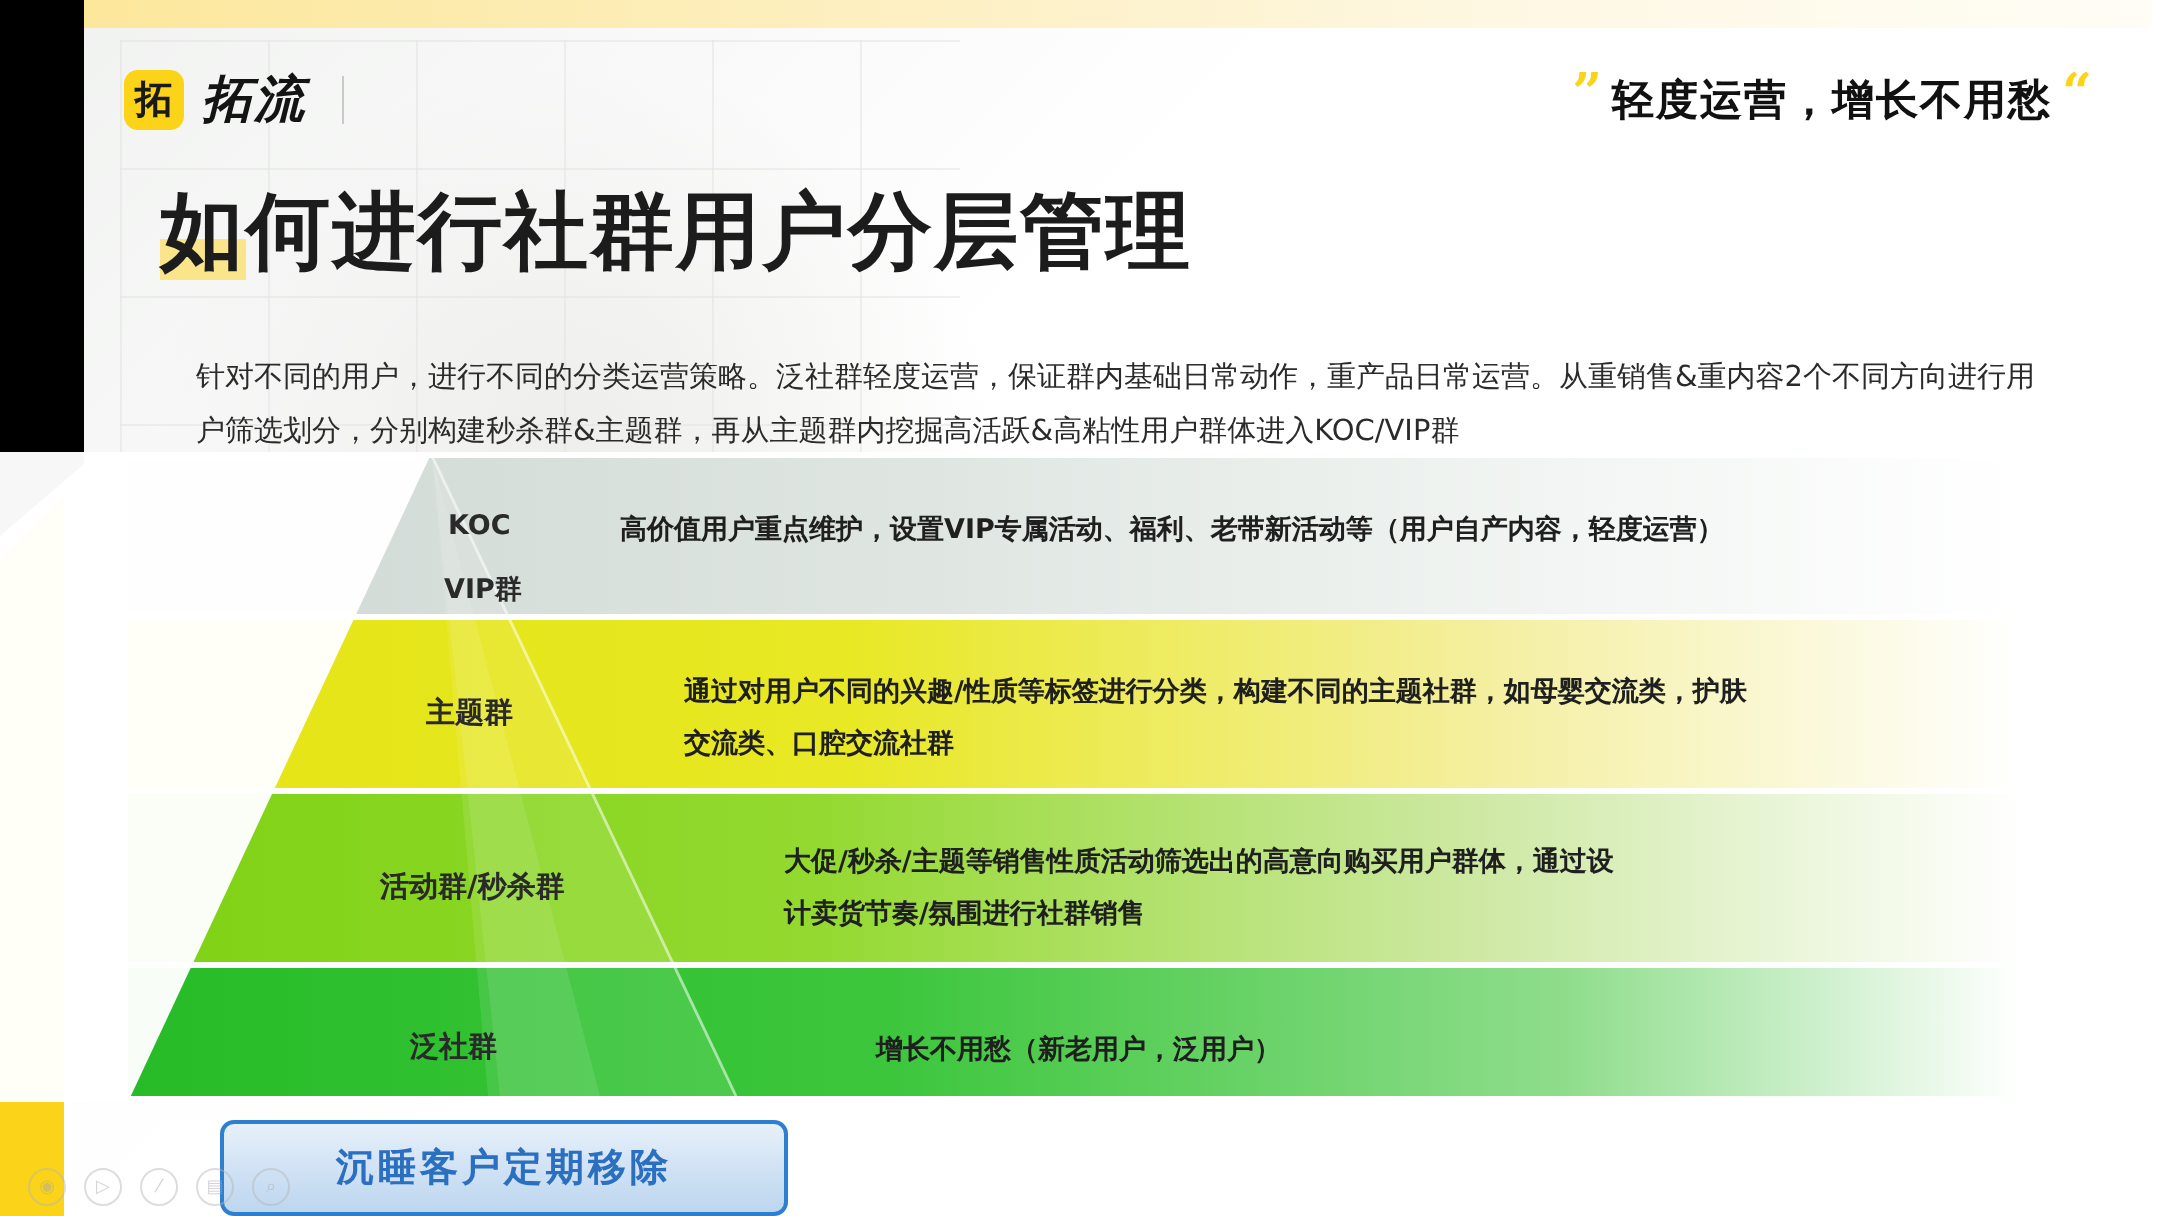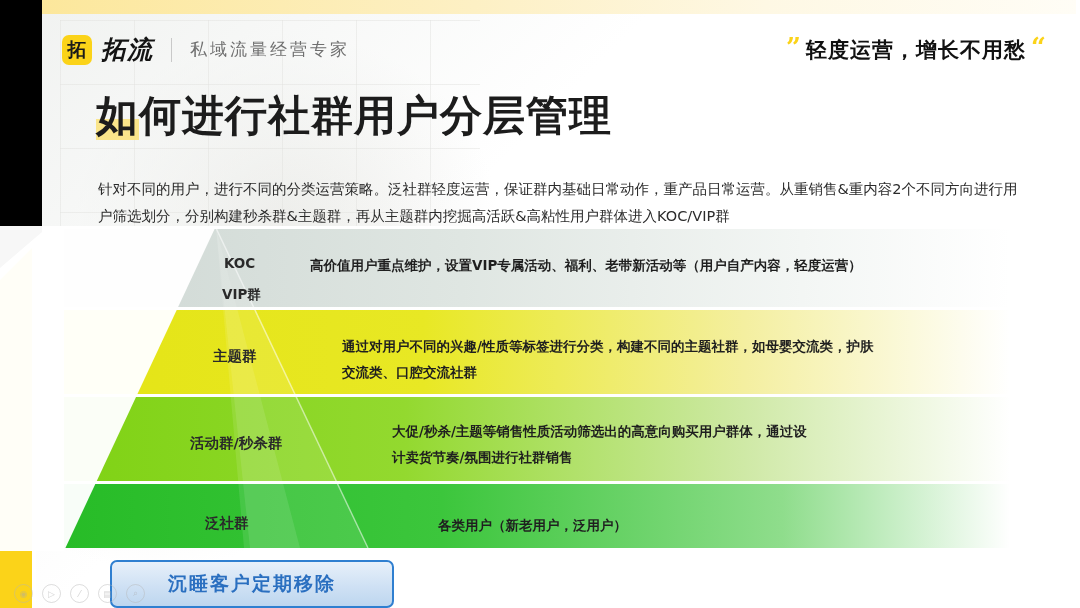--- a/index.html
+++ b/index.html
@@ -87,21 +87,21 @@
   }
   .q-mark {
     color:#FBD319; font-size:26px; font-weight:bold; line-height:.85;
     font-family:"DejaVu Serif",serif;
   }
   .q-left { margin-right:5px; }
   .q-right { margin-left:5px; }
 
   
   .title {
-    position:absolute; left:96px; top:88px;
+    position:absolute; left:80px; top:88px;
     font-size:42px; color:#1c1c1c; letter-spacing:1px;
     font-family:"DejaVu Sans",sans-serif;
   }
   .title .hl {
     background:linear-gradient(to top, rgba(251,226,120,.85) 42%, rgba(251,226,120,0) 42%);
   }
   .subtitle {
     position:absolute; left:98px; top:152px; width:925px;
     font-size:14.5px; line-height:27px; color:#2b2b2b;
     font-family:"DejaVu Sans",sans-serif;
@@ -156,21 +156,20 @@
   <div class="ghost-mark">拓流</div>
 
   <div class="top-strip"></div>
   <div class="bar-black"></div>
   <div class="bar-yellow"></div>
 
   <div class="header">
     <div class="logo-badge">拓</div>
     <div class="logo-word">拓流</div>
     <div class="logo-sep"></div>
-    <div class="logo-tag">私域流量经营专家</div>
   </div>
 
   <div class="slogan">
     <span class="q-mark q-left">”</span>
     <span class="slogan-text">轻度运营，增长不用愁</span>
     <span class="q-mark q-right">“</span>
   </div>
 
   <h1 class="title">
     <span class="hl">如</span><span>何进行社群用户分层管理</span>
@@ -242,21 +241,21 @@
   </div>
 
   <div>
     <div class="tier-label" style="left:190px; top:434px; font-size:14.5px;">活动群/秒杀群</div>
     <div class="tier-desc" style="left:392px; top:418px; width:620px;">大促/秒杀/主题等销售性质活动筛选出的高意向购买用户群体，通过设</div>
     <div class="tier-desc" style="left:392px; top:444px; width:620px;">计卖货节奏/氛围进行社群销售</div>
   </div>
 
   <div>
     <div class="tier-label" style="left:205px; top:514px; font-size:14.5px;">泛社群</div>
-    <div class="tier-desc" style="left:438px; top:512px; width:460px;">各类用户（新老用户，泛用户）</div>
+    <div class="tier-desc" style="left:438px; top:512px; width:460px;">增长不用愁（新老用户，泛用户）</div>
   </div>
 
   <div class="cta">沉睡客户定期移除</div>
 
   <div class="wm-icons">
     <div class="wm-ic">◉</div>
     <div class="wm-ic">▷</div>
     <div class="wm-ic">⁄</div>
     <div class="wm-ic">▤</div>
     <div class="wm-ic">⌕</div>

